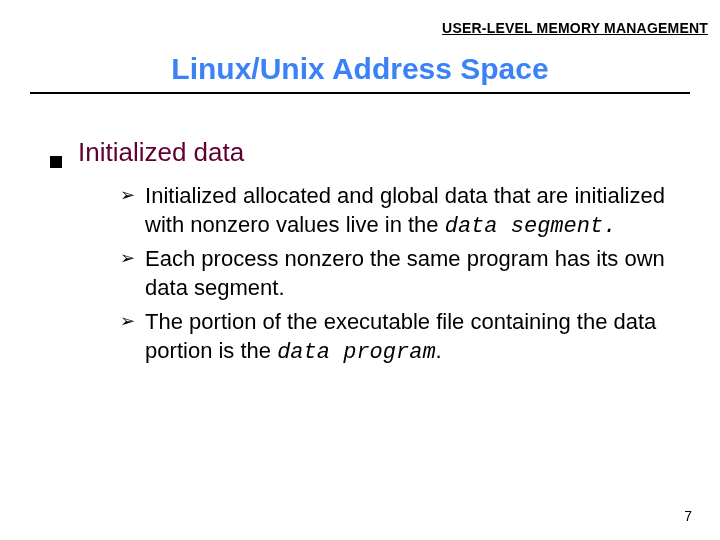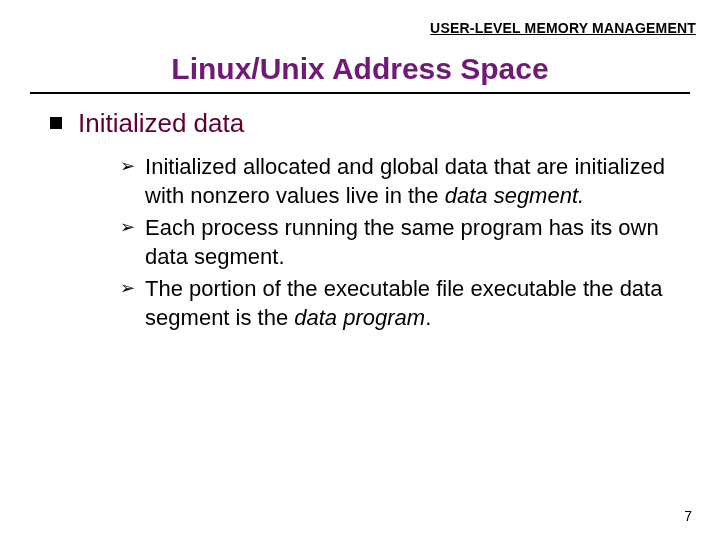--- a/index.html
+++ b/index.html
@@ -9,54 +9,55 @@
     height: 540px;
     background: #ffffff;
     font-family: Arial, Helvetica, sans-serif;
     color: #000;
     position: relative;
     overflow: hidden;
   }
   .header-label {
     position: absolute;
     top: 20px;
-    right: 24px;
+    right: 12px;
     font-size: 14px;
     font-weight: bold;
     text-decoration: underline;
     letter-spacing: 0.2px;
   }
   .title {
     position: absolute;
     top: 52px;
     left: 0;
     width: 720px;
     text-align: center;
     font-size: 30px;
     font-weight: bold;
-    color: #701a75;
+    color: #3b82f6;
   }
   .rule {
     position: absolute;
     top: 92px;
     left: 30px;
     width: 660px;
     height: 2px;
     background: #000;
   }
   .content {
     position: absolute;
     top: 108px;
     left: 50px;
     width: 640px;
   }
   .top-item {
     display: flex;
-    align-items: flex-start;
+    align-items: flex-end;
     margin-bottom: 14px;
+    margin-top: 29px;
   }
   .square {
     width: 12px;
     height: 12px;
     background: #000;
     margin-top: 9px;
     margin-right: 16px;
     flex: none;
   }
   .top-text {
@@ -77,21 +78,21 @@
   .chev {
     flex: none;
     margin-right: 10px;
     margin-top: 2px;
     font-size: 18px;
     color: #000;
   }
   .sub-text {
     flex: 1;
   }
-  .em { font-style: italic; }
+  .em { font-style: italic; font-family: Liberation Mono, monospace; }
   .page-num {
     position: absolute;
     bottom: 16px;
     right: 28px;
     font-size: 14px;
   }
 </style>
 </head>
 <body>
 
@@ -112,27 +113,27 @@
     <div class="sub-item">
       <div class="chev">➢</div>
       <div class="sub-text">
         <span>Initialized allocated and global data that are initialized with nonzero values live in the </span><span class="em">data segment.</span><span></span>
       </div>
     </div>
 
     <div class="sub-item">
       <div class="chev">➢</div>
       <div class="sub-text">
-        <span>Each process running the same program has its own data segment.</span><span class="em"></span><span></span>
+        <span>Each process nonzero the same program has its own data segment.</span><span class="em"></span><span></span>
       </div>
     </div>
 
     <div class="sub-item">
       <div class="chev">➢</div>
       <div class="sub-text">
-        <span>The portion of the executable file executable the data segment is the </span><span class="em">data program</span><span>.</span>
+        <span>The portion of the executable file containing the data portion is the </span><span class="em">data program</span><span>.</span>
       </div>
     </div>
 
   </div>
 </div>
 
 <div class="page-num">7</div>
 
 </body></html>

